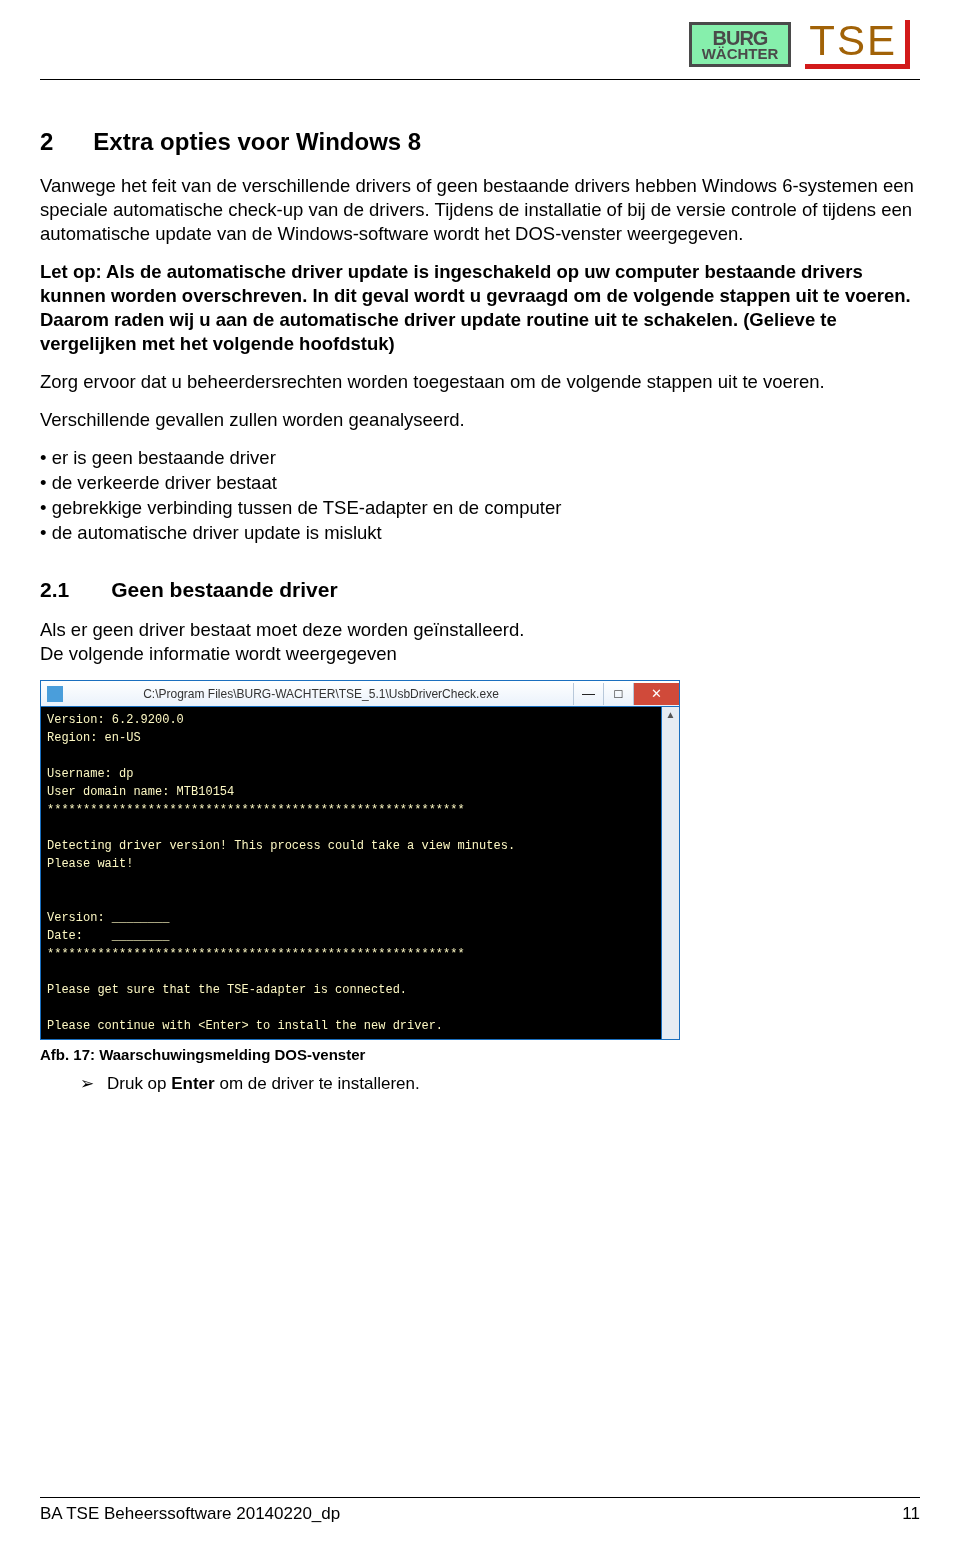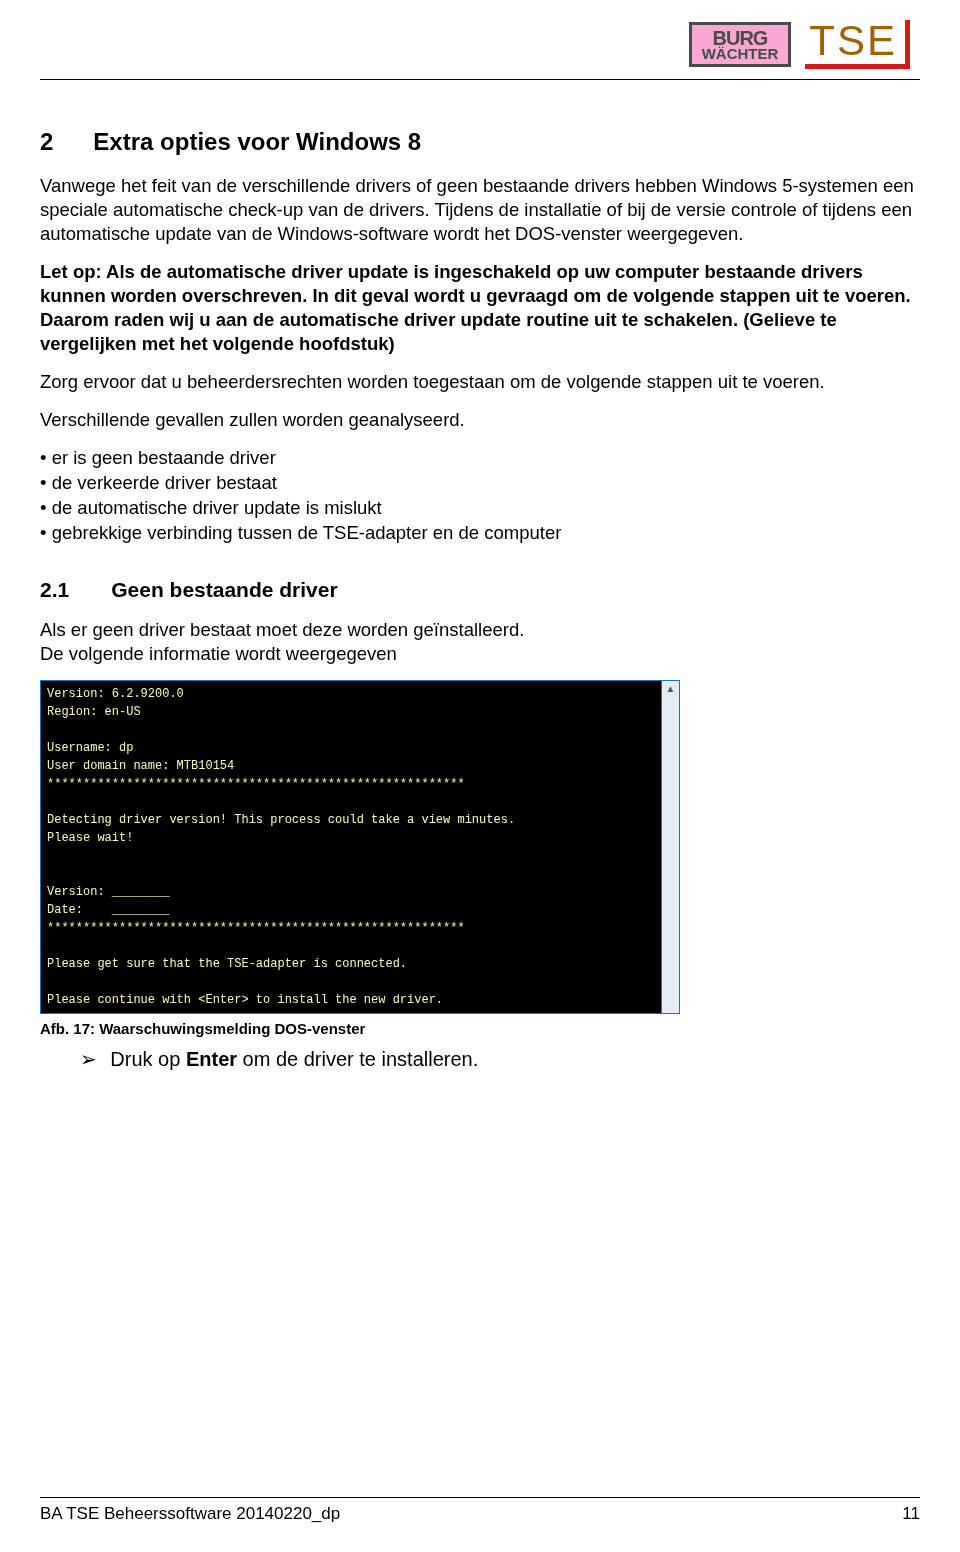--- a/index.html
+++ b/index.html
@@ -22,21 +22,21 @@
   }
   .logo-bw {
     border: 3px solid #4a4a4a;
     padding: 4px 10px;
     font-family: Arial, sans-serif;
     font-weight: 900;
     font-size: 20px;
     line-height: 0.9;
     color: #4a4a4a;
     text-align: center;
-    background: #f9a8d4;
+    background: #86efac;
     letter-spacing: -1px;
     margin-left: 28px;
   }
   .logo-bw .line2 { letter-spacing: 0; font-size: 15px; }
   .logo-tse {
     font-family: Arial, sans-serif;
     font-weight: 300;
     font-size: 42px;
     color: #a16207;
     border-right: 5px solid #d21a1a;
@@ -136,21 +136,21 @@
   }
   .dos-scroll .arrow {
     font-size: 10px; color: #555; padding: 2px 0;
   }
   .caption {
     font-size: 15px;
     font-weight: 700;
     margin-top: 6px;
   }
   .action-line {
-    font-size: 20px;
+    font-size: 17px;
     margin: 10px 0 0 40px;
   }
   .action-line .tri { font-family: Arial; margin-right: 8px; }
   .action-line .b { font-weight: 700; }
   .footer {
     position: absolute;
     bottom: 28px;
     left: 40px;
     right: 40px;
   }
@@ -175,41 +175,48 @@
   </div>
   <div class="logo-tse">TSE</div>
 </div>
 
 <hr class="divider">
 
 <h2 class="section-head">
   <span>2</span><span class="num-gap-2"></span><span>Extra opties voor Windows 8</span>
 </h2>
 
-<p>Vanwege het feit van de verschillende drivers of geen bestaande drivers hebben Windows 5-systemen een speciale automatische check-up van de drivers. Tijdens de installatie of bij de versie controle of tijdens een automatische update van de Windows-software wordt het DOS-venster weergegeven.</p>
+<p>Vanwege het feit van de verschillende drivers of geen bestaande drivers hebben Windows 6-systemen een speciale automatische check-up van de drivers. Tijdens de installatie of bij de versie controle of tijdens een automatische update van de Windows-software wordt het DOS-venster weergegeven.</p>
 <p class="bold" style="white-space:pre-line">Let op: Als de automatische driver update is ingeschakeld op uw computer bestaande drivers kunnen worden overschreven. In dit geval wordt u gevraagd om de volgende stappen uit te voeren.
 Daarom raden wij u aan de automatische driver update routine uit te schakelen. (Gelieve te vergelijken met het volgende hoofdstuk)</p>
 <p>Zorg ervoor dat u beheerdersrechten worden toegestaan om de volgende stappen uit te voeren.</p>
 <p>Verschillende gevallen zullen worden geanalyseerd.</p>
 
 <div class="bullets">
   <div class="row">er is geen bestaande driver</div>
   <div class="row">de verkeerde driver bestaat</div>
+  <div class="row">gebrekkige verbinding tussen de TSE-adapter en de computer</div>
   <div class="row">de automatische driver update is mislukt</div>
-  <div class="row">gebrekkige verbinding tussen de TSE-adapter en de computer</div>
 </div>
 
 <h3 class="subsection-head">
   <span>2.1</span><span class="num-gap-21"></span><span>Geen bestaande driver</span>
 </h3>
 
 <p style="white-space:pre-line">Als er geen driver bestaat moet deze worden geïnstalleerd.
 De volgende informatie wordt weergegeven</p>
 
 <div class="dos-window">
+  <div class="dos-titlebar">
+    <span class="icon"></span>
+    <span class="path">C:\Program Files\BURG-WACHTER\TSE_5.1\UsbDriverCheck.exe</span>
+    <span class="btn">—</span>
+    <span class="btn">□</span>
+    <span class="btn close">✕</span>
+  </div>
   <div class="dos-body-wrap">
     <div class="dos-body">Version: 6.2.9200.0
 Region: en-US
 
 Username: dp
 User domain name: MTB10154
 **********************************************************
 
 Detecting driver version! This process could take a view minutes.
 Please wait!

